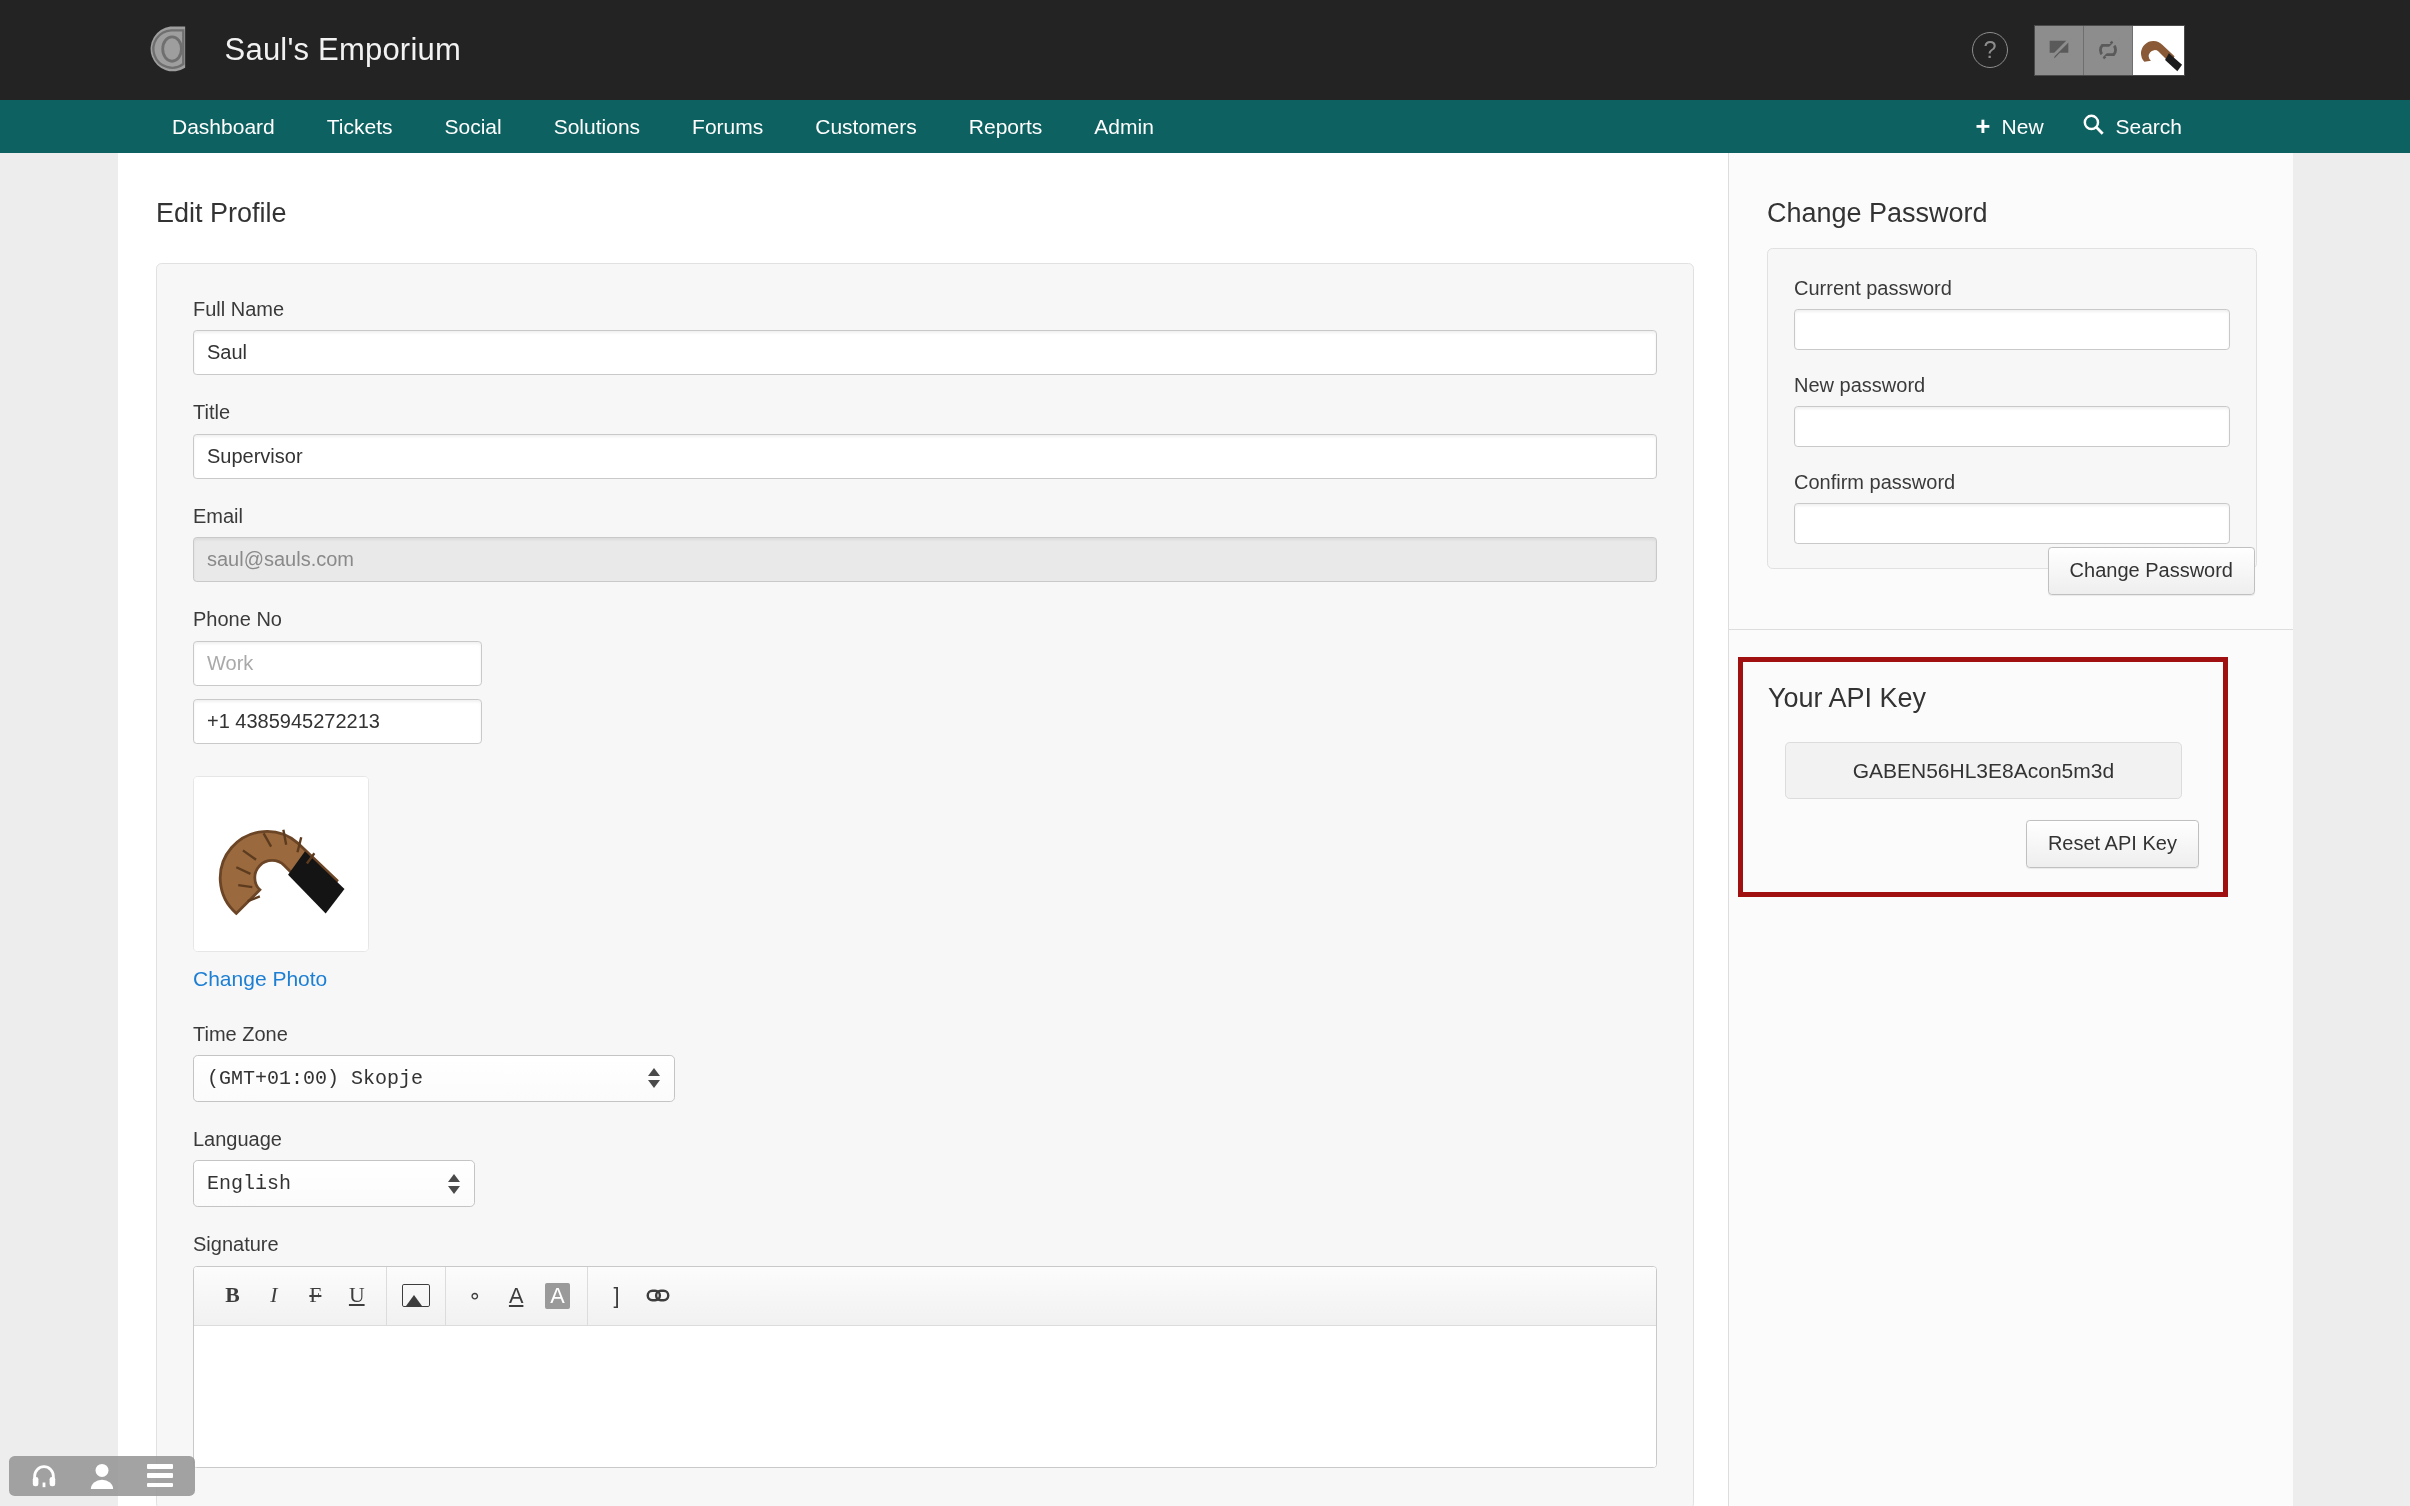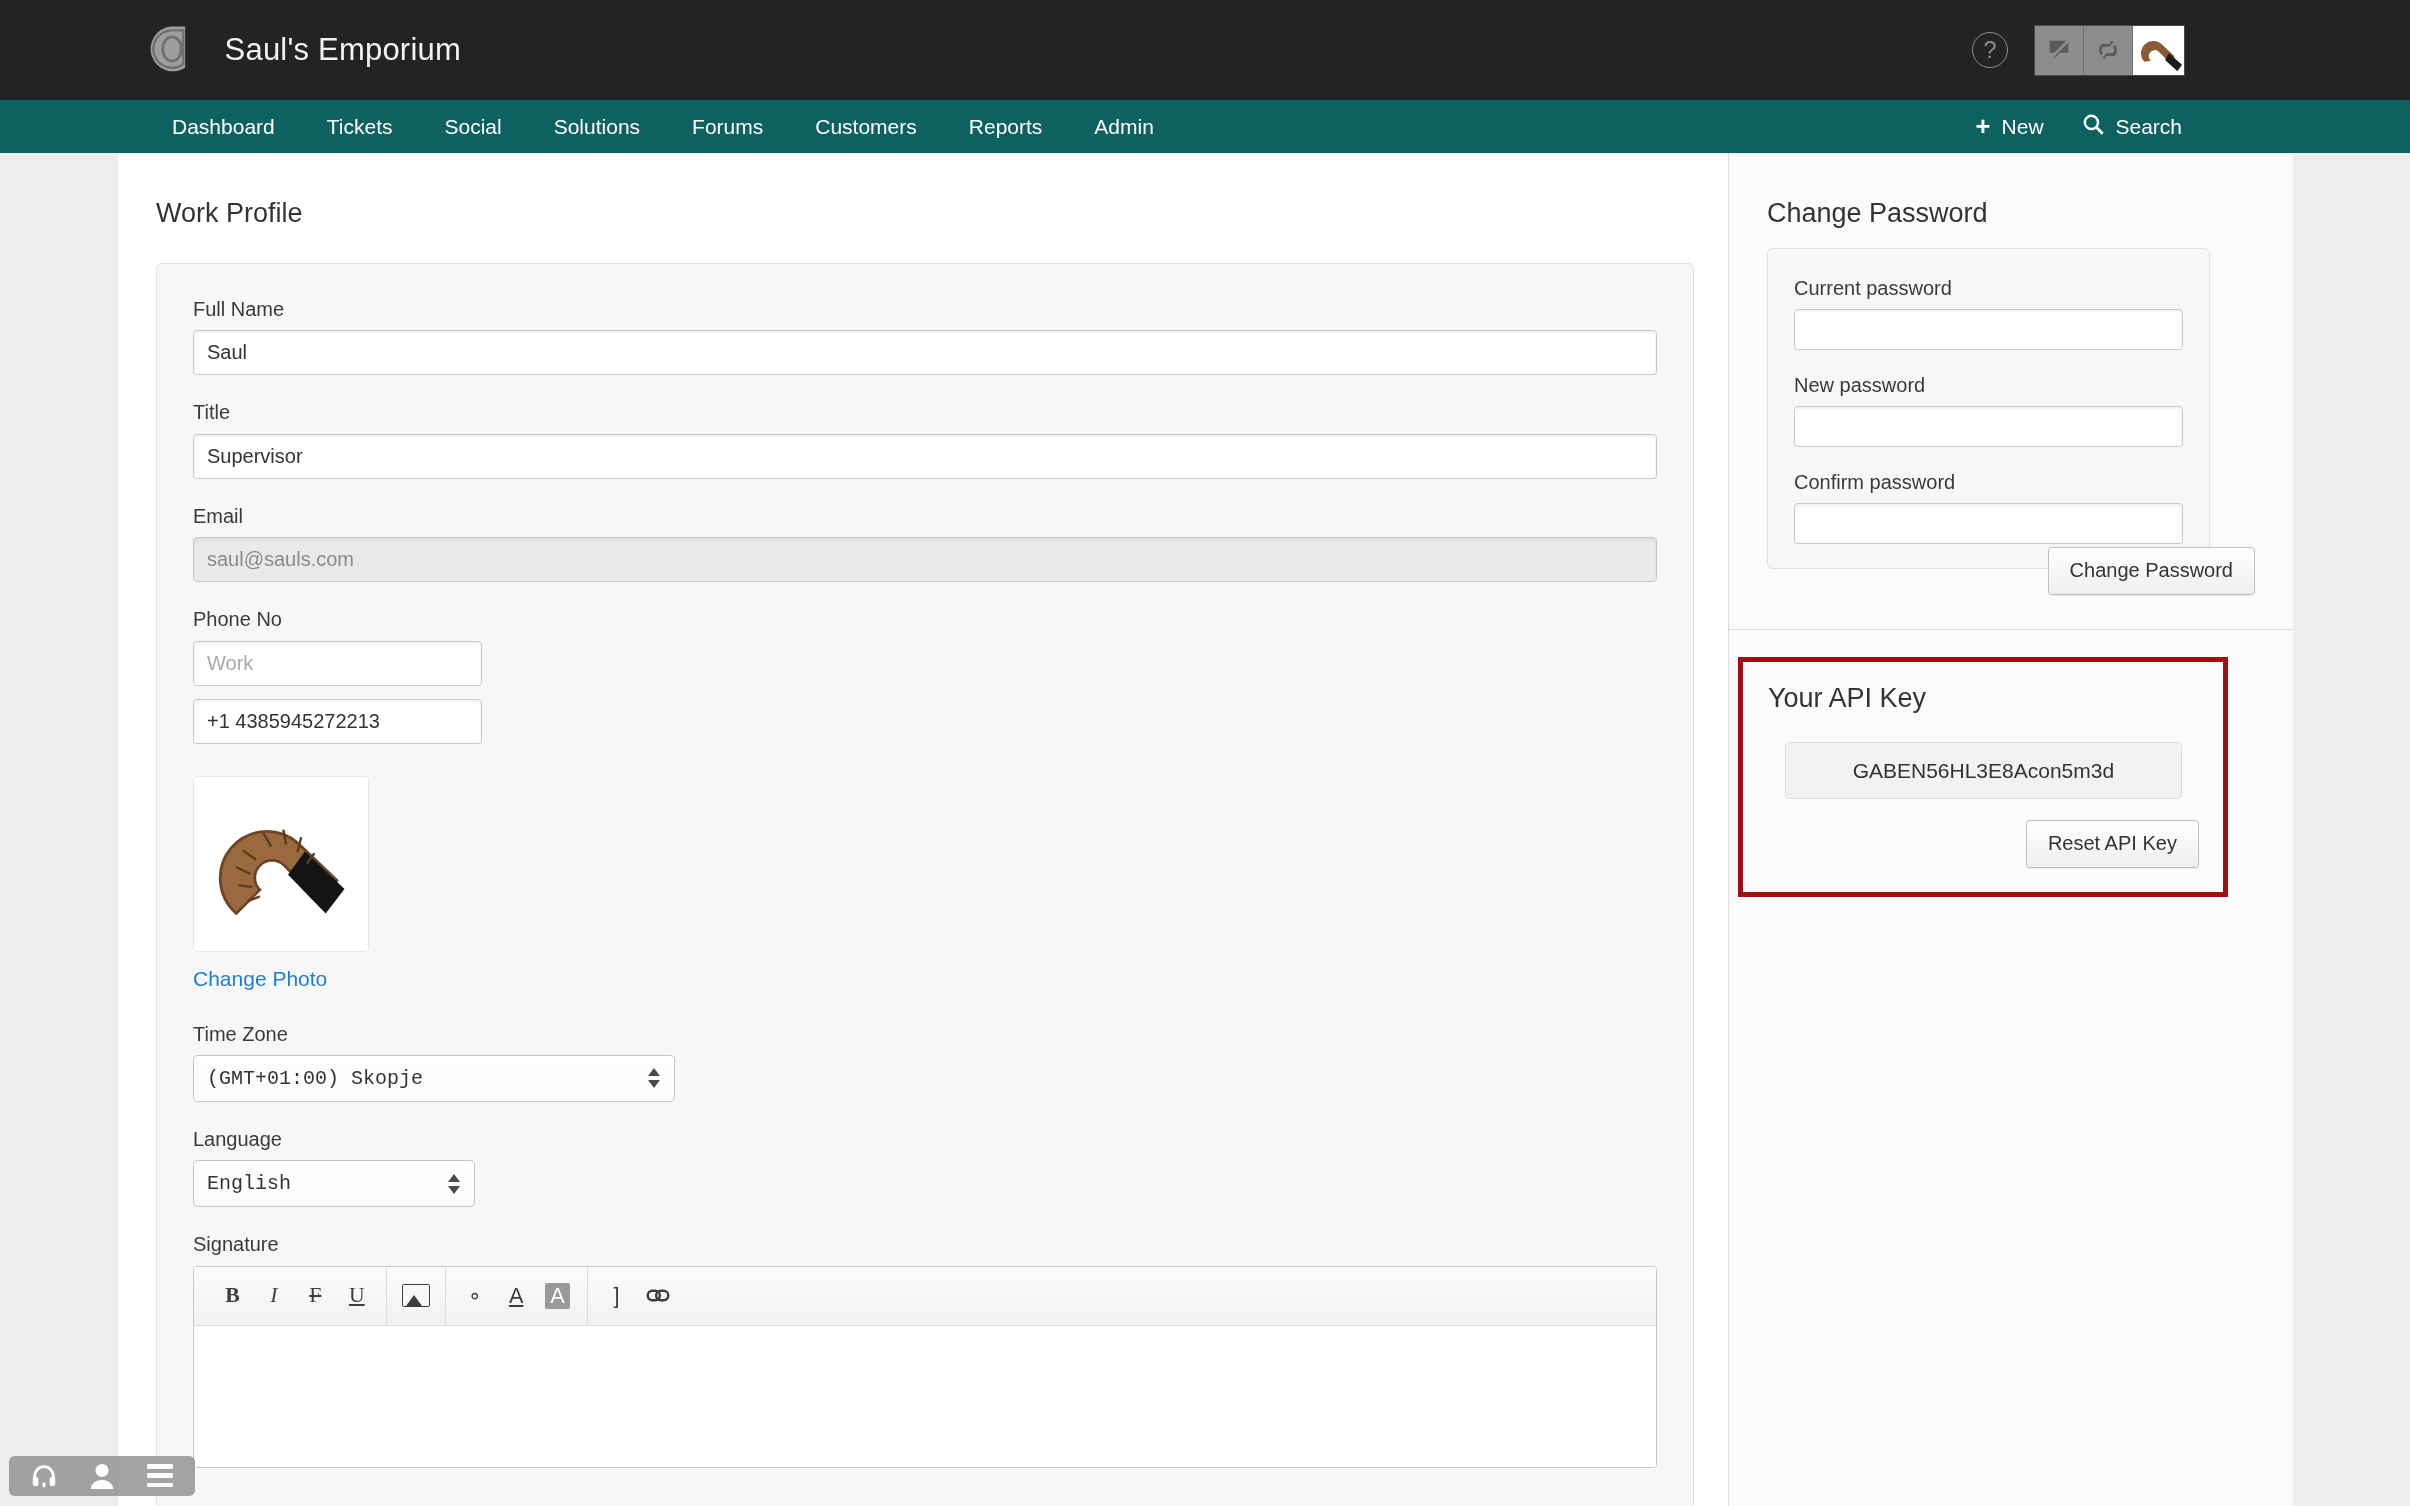--- a/index.html
+++ b/index.html
@@ -321,21 +321,21 @@
   }
   .editor-body {
     height: 141px;
     background: #ffffff;
   }
 
   
   .pw-panel {
     position: absolute;
     left: 38px; top: 95px;
-    width: 443px;
+    width: 490px;
     background: #f7f7f7;
     border: 0.9px solid #e1e1e1;
     border-radius: 5.6px;
     box-sizing: border-box;
     padding: 28px 26px 24.5px 26px;
   }
   .pw-field { margin-bottom: 24.5px; }
   .pw-field:last-child { margin-bottom: 0; }
   .pw-label {
     font-size: 20px;
@@ -516,21 +516,21 @@
         <span>Search</span>
       </span>
     </div>
   </div>
 </div>
 
 <div class="page">
 
   <div class="page-left">
 
-    <div class="section-title" style="position:absolute;left:38px;top:45px;">Work Profile</div>
+    <div class="section-title" style="position:absolute;left:38px;top:45px;">Edit Profile</div>
 
     <div class="form-panel">
 
       <div class="field">
         <label class="field-label">Full Name</label>
         <input class="text-input" type="text" value="Saul" style="">
       </div>
 
       <div class="field">
         <label class="field-label">Title</label>

